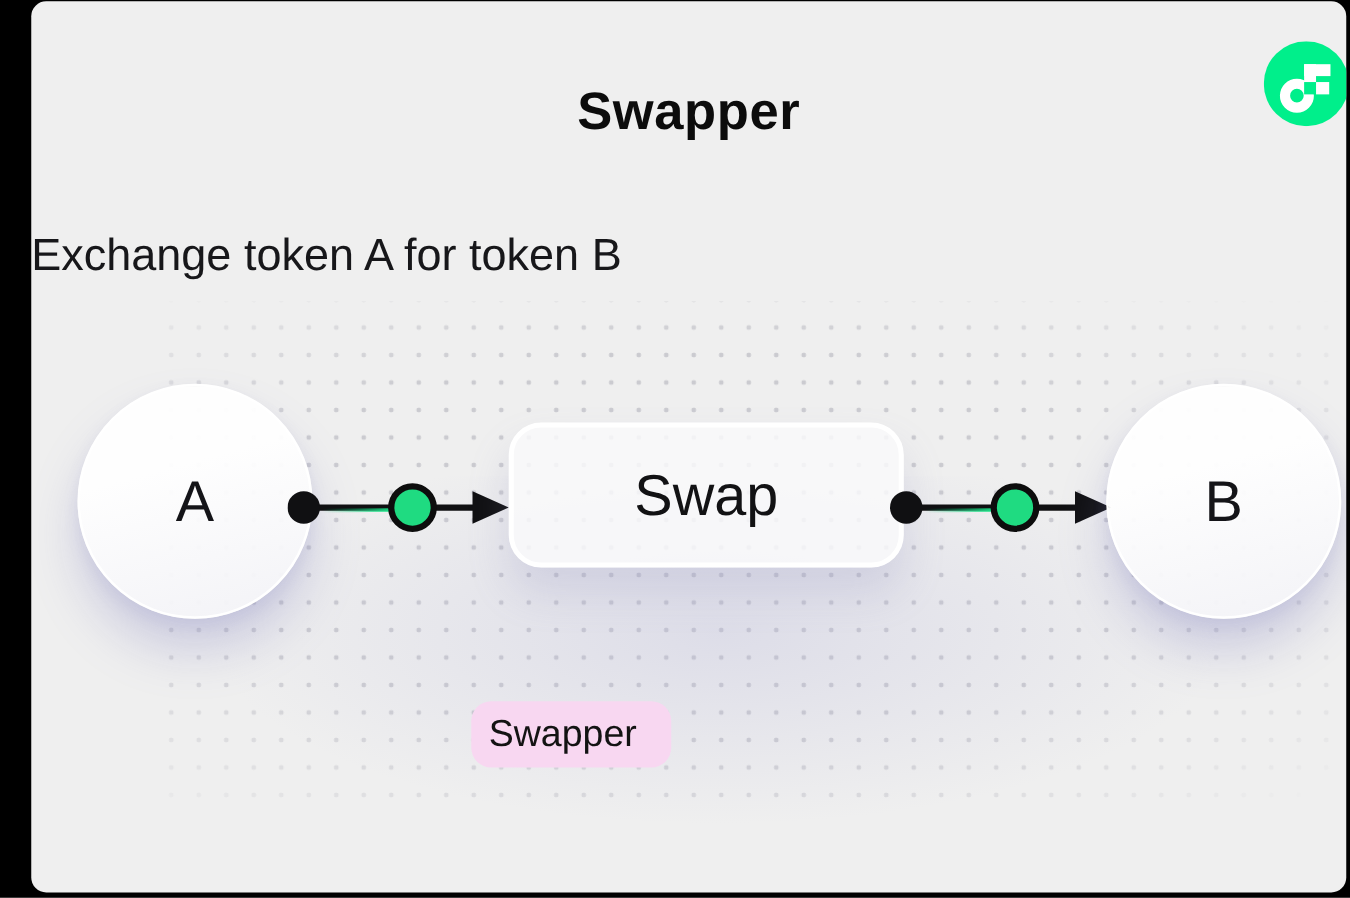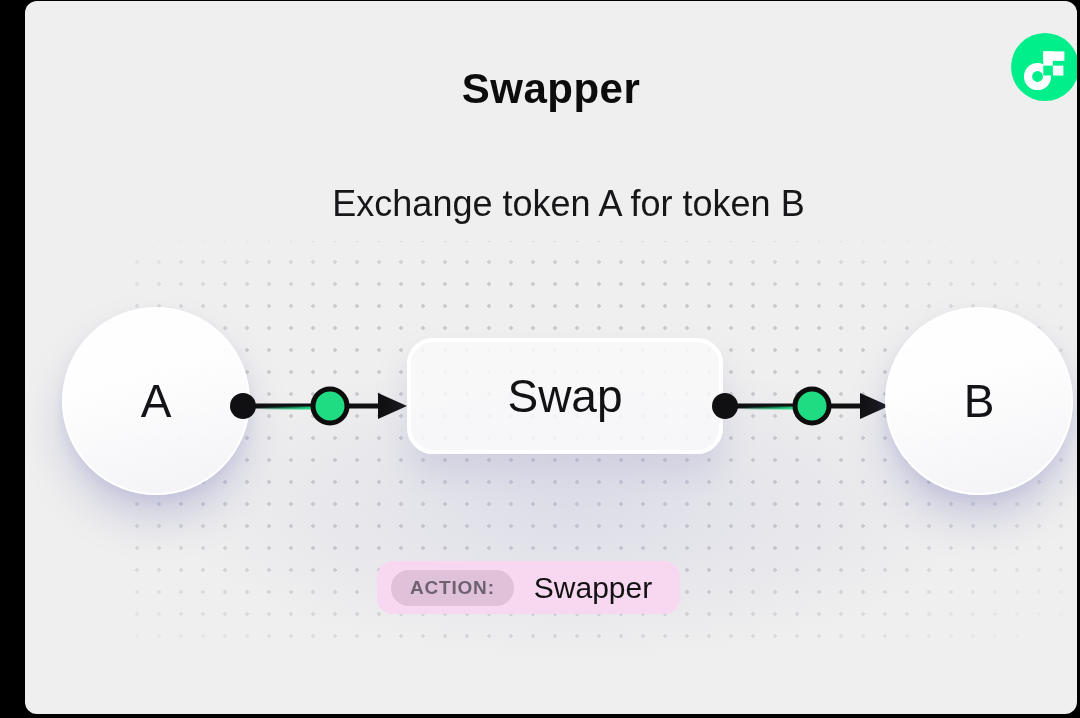--- a/index.html
+++ b/index.html
@@ -18,22 +18,21 @@
     margin-left:22px;
   }
   .page-title{
     position:absolute; left:0; right:0; top:64px;
     text-align:center;
     font-size:42px; font-weight:700; color:#0c0c0c;
     letter-spacing:0.5px;
   }
   .page-subtitle{
     position:absolute; left:0; right:0; top:182px;
-    text-align:center;
-    font-size:36px; font-weight:400; color:#17171a;padding-left:35px;
+    font-size:36px; font-weight:400; color:#17171a;
   }
   .logo{
     position:absolute; left:986px; top:32px;
     width:68px; height:68px;
   }
   
   .dots{
     position:absolute; left:95px; top:240px; width:950px; height:405px;
     background-image:radial-gradient(circle, #cbcbd0 1.7px, rgba(203,203,208,0) 2.1px);
     background-size:22px 22px;
@@ -148,17 +147,16 @@
     <circle cx="13" cy="24" r="13" fill="#101012"></circle>
     <circle cx="100" cy="24" r="17" fill="#1fdb81" stroke="#0d0d0d" stroke-width="5"></circle>
     <polygon points="148,11 177,24 148,37" fill="#101012"></polygon>
   </svg>
 
   <div class="token-circle token-b">
     <span>B</span>
   </div>
 
   <div class="badge">
-    <span class="badge-label">ACTION:</span>
     <span class="badge-value">Swapper</span>
   </div>
 
 </div>
 
 </body></html>

